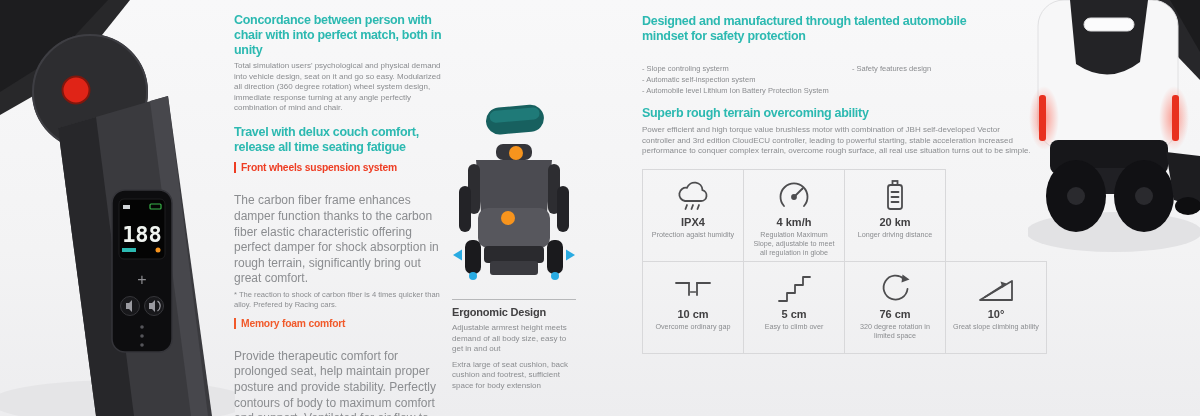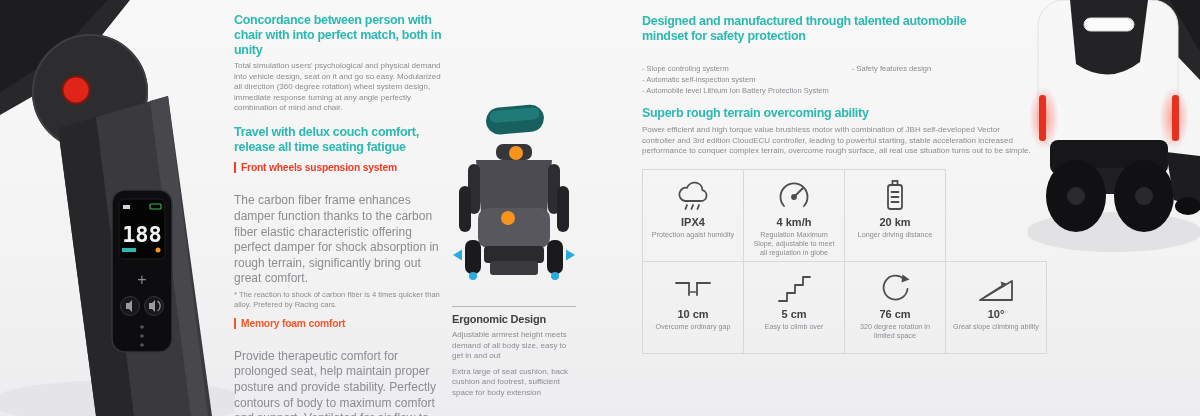--- a/index.html
+++ b/index.html
@@ -17,21 +17,21 @@
 
   .feature { margin-top:8px; }
   .f-title { font-size:10.3px; font-weight:700; letter-spacing:-0.2px; padding-left:5px; border-left:2px solid; }
   .f-red    { color:#ee3d23; border-color:#ee3d23; }
   .f-orange { color:#f1592a; border-color:#f1592a; }
   .f-teal   { color:#2cb9b1; border-color:#2cb9b1; }
   .f-body { color:#8b8d90; font-size:12px; line-height:1.3; margin-top:20px; }
   .f-note { color:#8b8d90; font-size:7.6px; line-height:1.3; margin-top:3px; }
 
   .chair-svg { display:block; }
-  .ergo { border-top:1px solid #b7b8ba; margin-top:12px; padding-top:6px; }
+  .ergo { border-top:1px solid #b7b8ba; margin-top:5px; padding-top:6px; }
   .ergo-title { font-size:11px; font-weight:700; color:#414042; letter-spacing:-0.2px; }
   .ergo p { color:#8b8d90; font-size:8px; line-height:1.32; margin-top:5px; }
 
   .c3-title { width:348px; }
   .bullets { display:flex; margin-top:19px; }
   .bullets ul { list-style:none; }
   .bcol1 { width:210px; }
   .bcol2 { width:190px; }
   .bullets li { font-size:7.5px; color:#8b8d90; line-height:1.5; }
   .terrain-title { margin-top:10px; }

